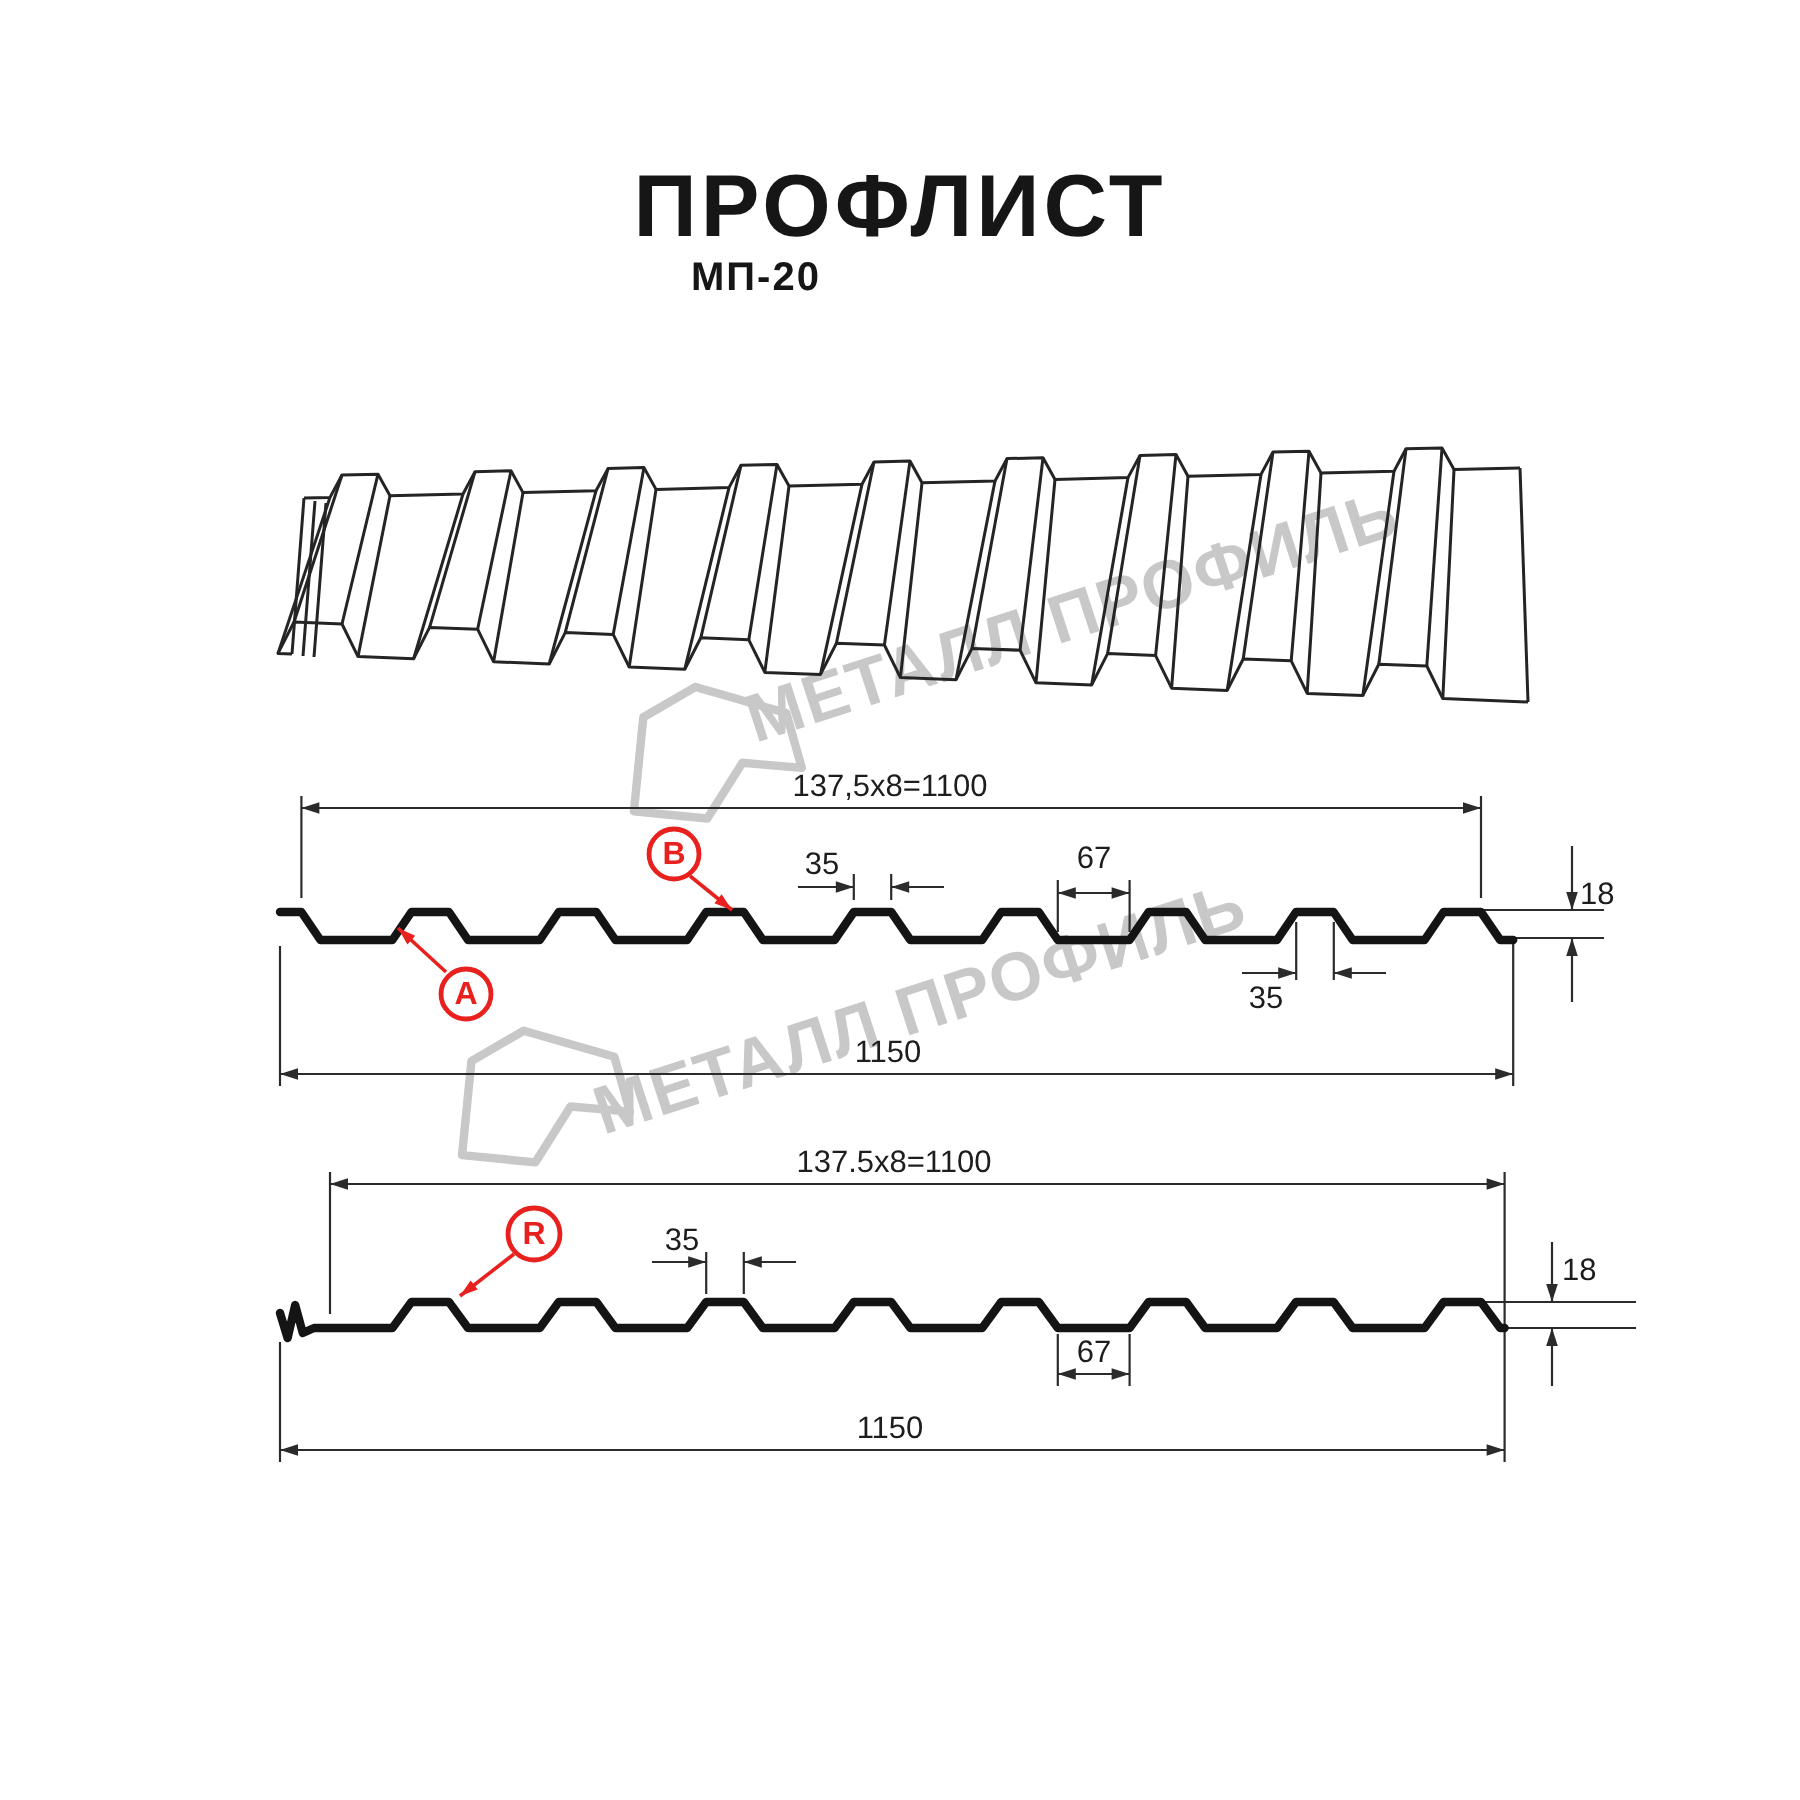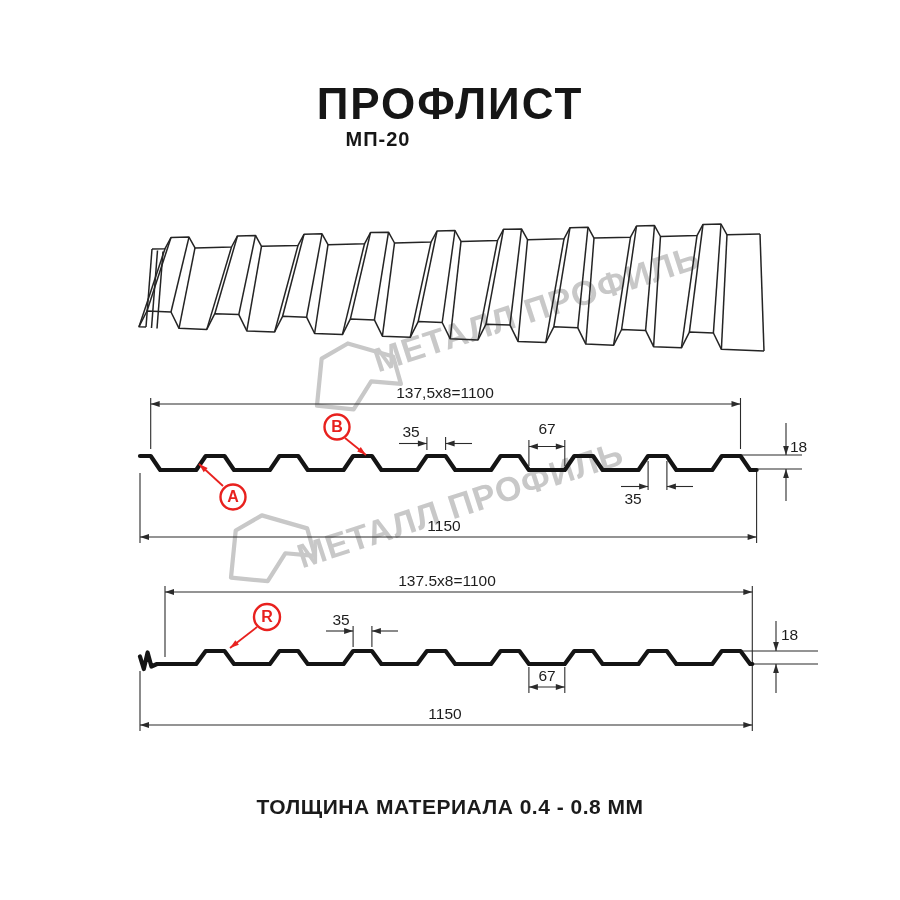--- a/index.html
+++ b/index.html
@@ -188,14 +188,13 @@
     <text class="rt" x="337" y="432">B</text>
 
     <text class="dt" x="447" y="586">137.5x8=1100</text>
     <text class="dt" x="341" y="625">35</text>
     <text class="dt" x="547" y="681">67</text>
     <text class="dt start" x="781" y="640">18</text>
     <text class="dt" x="445" y="719">1150</text>
     <text class="rt" x="267" y="622">R</text>
   </svg>
 
-  <div class="caption">ТОЛЩИНА МАТЕРИАЛА 0.4 - 0.8 ММ</div>
 </div>
 
 </body></html>

